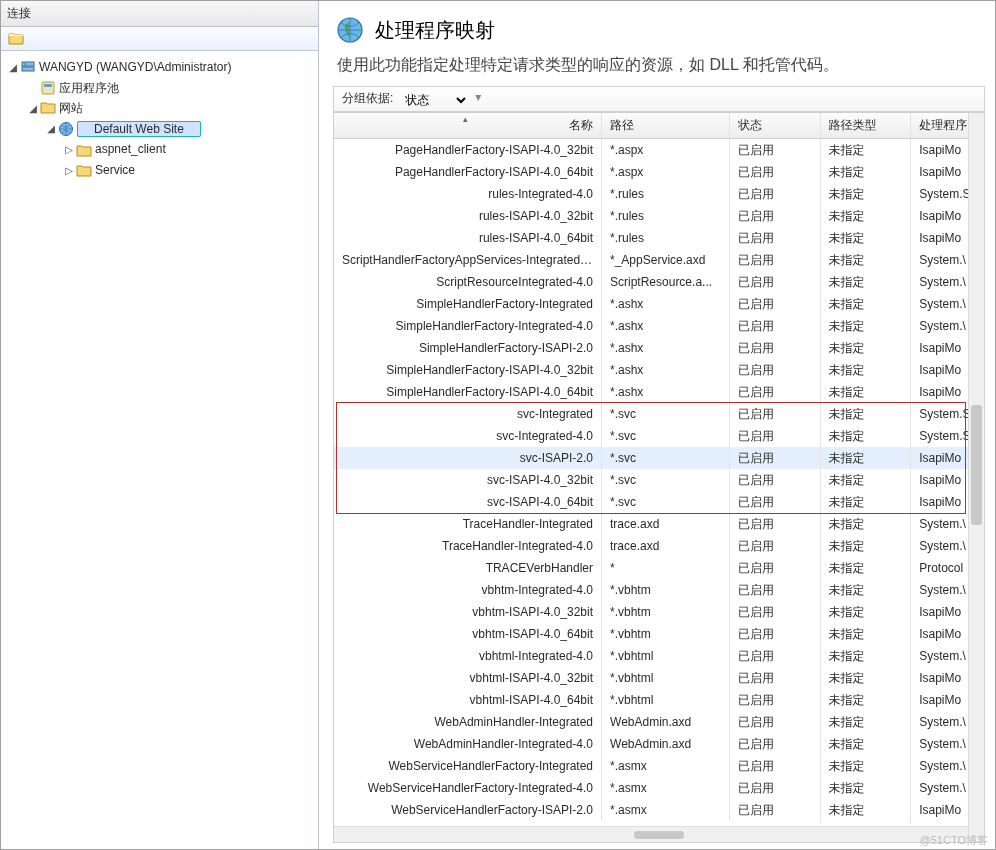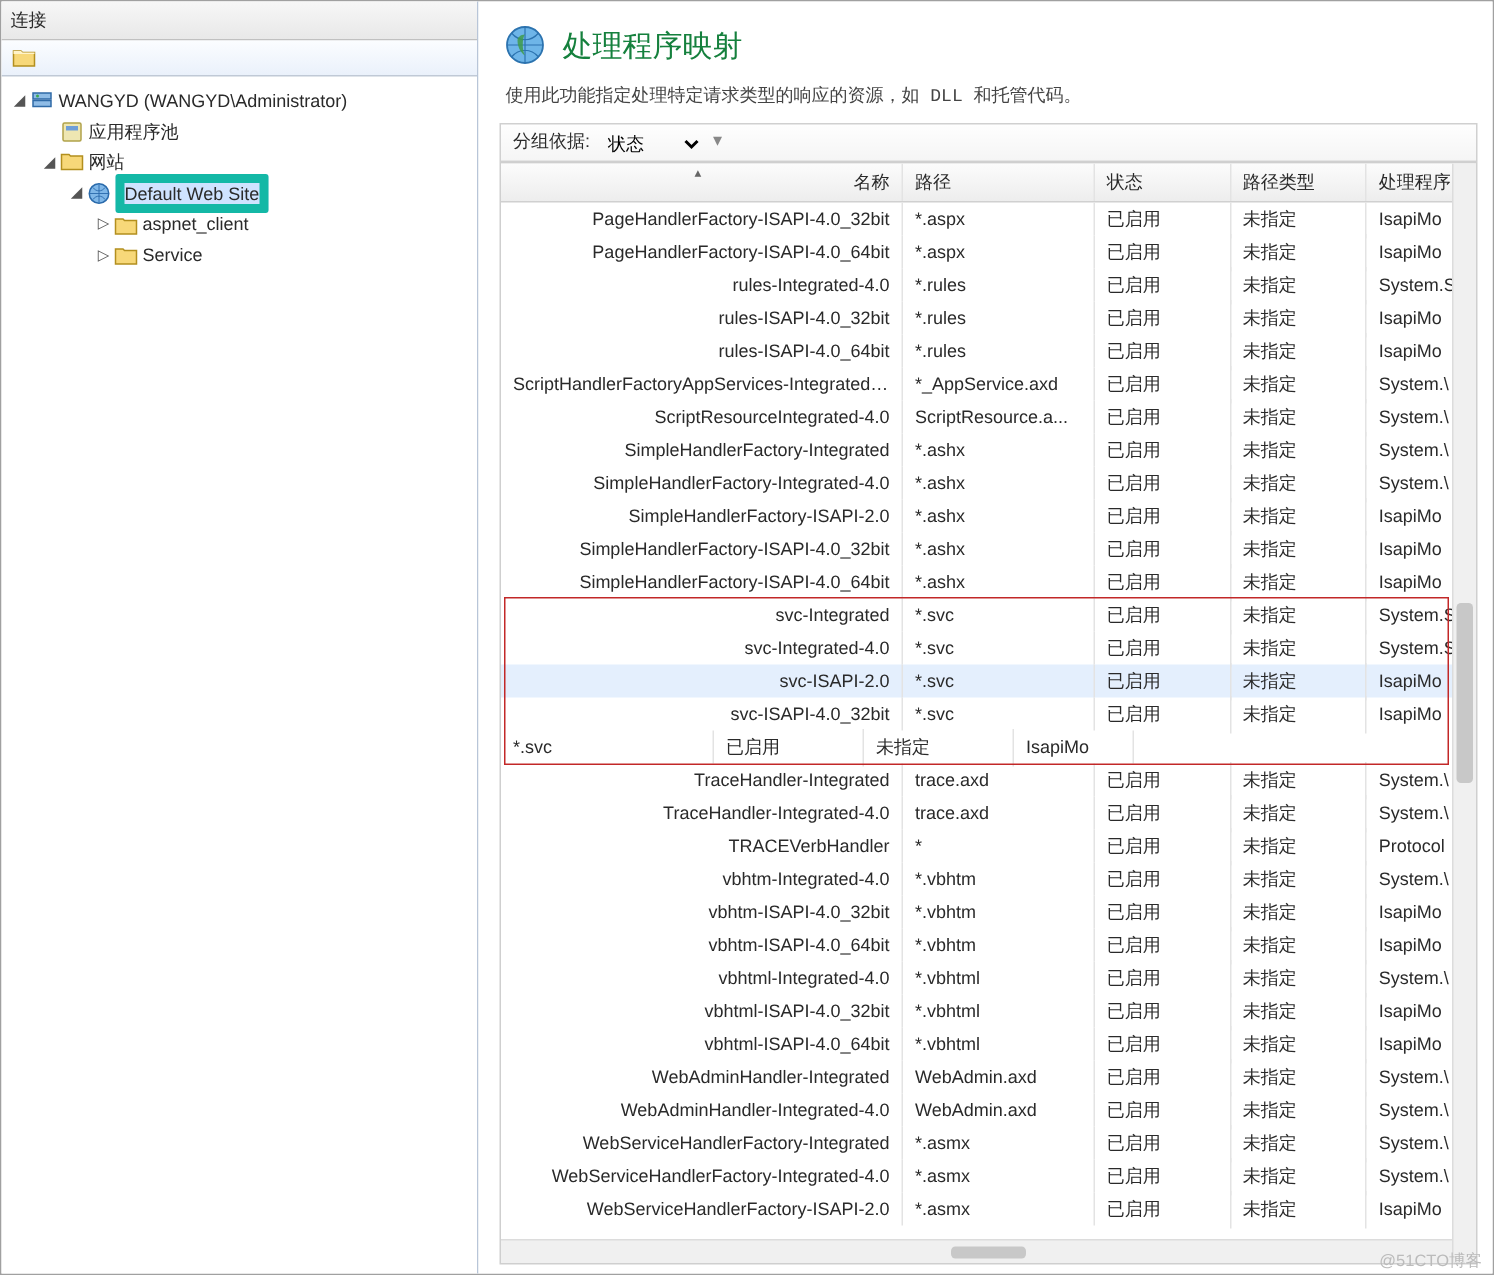--- a/index.html
+++ b/index.html
@@ -50,37 +50,37 @@
   align-items: center;
   white-space: nowrap;
   padding: 1px 0;
 }
 .twisty {
   width: 12px; text-align:center; color:#555; font-size:10px;
   cursor: pointer;
 }
 .ticon { width:16px; height:16px; margin:0 3px 0 1px; display:inline-flex; align-items:center; justify-content:center;}
 .tree a { color:#2a2a2a; text-decoration:none; cursor:pointer;}
-.selected { background:#cfe3ff; border:6px solid #14b8a6; border-radius:2px; padding:0 0;}
+.selected { background:#cfe3ff; border:1px solid #14b8a6; border-radius:2px; padding:0 16px;}
 .main {
   flex: 1;
   display:flex;
   flex-direction:column;
   overflow:hidden;
   background:#fff;
 }
 .title-row {
   display:flex;
   align-items:center;
   padding: 14px 12px 8px 16px;
   gap:10px;
 }
-.title-row h1 { font-size:20px; font-weight:400; color:#15803d;}
+.title-row h1 { font-size:20px; font-weight:400; color:#000000;}
 .globe { width:30px; height:30px; }
-.desc { padding:2px 18px 10px 18px; color:#444; font-size:12px;font-family:Liberation Mono, monospace;}
+.desc { padding:2px 18px 10px 18px; color:#444; font-size:16px;}
 .grouping {
   display:flex; align-items:flex-start; gap:6px;
   border:1px solid #d0d0d0;
   background:linear-gradient(#fefefe,#f5f5f5);
   margin:0 10px 0 14px;
   padding:3px 8px;
   height:26px;
 }
 .grouping select {
   border:none; background:transparent; font-size:12px; font-family:inherit;
@@ -362,20 +362,21 @@
             <div class="c c4">IsapiMo</div>
           </div>
           <div class="row">
             <div class="c c0">svc-ISAPI-4.0_32bit</div>
             <div class="c c1">*.svc</div>
             <div class="c c2">已启用</div>
             <div class="c c3">未指定</div>
             <div class="c c4">IsapiMo</div>
           </div>
           <div class="row">
+            <div class="c c0">svc-ISAPI-4.0_64bit</div>
             <div class="c c1">*.svc</div>
             <div class="c c2">已启用</div>
             <div class="c c3">未指定</div>
             <div class="c c4">IsapiMo</div>
           </div>
           <div class="row">
             <div class="c c0">TraceHandler-Integrated</div>
             <div class="c c1">trace.axd</div>
             <div class="c c2">已启用</div>
             <div class="c c3">未指定</div>

